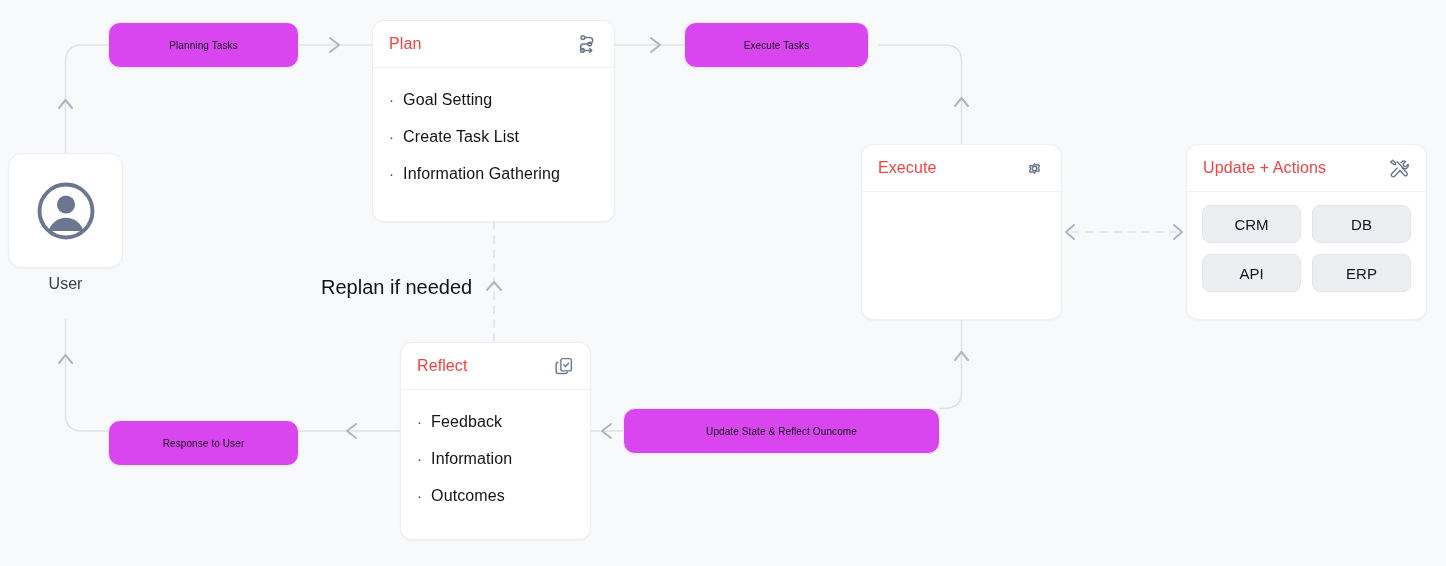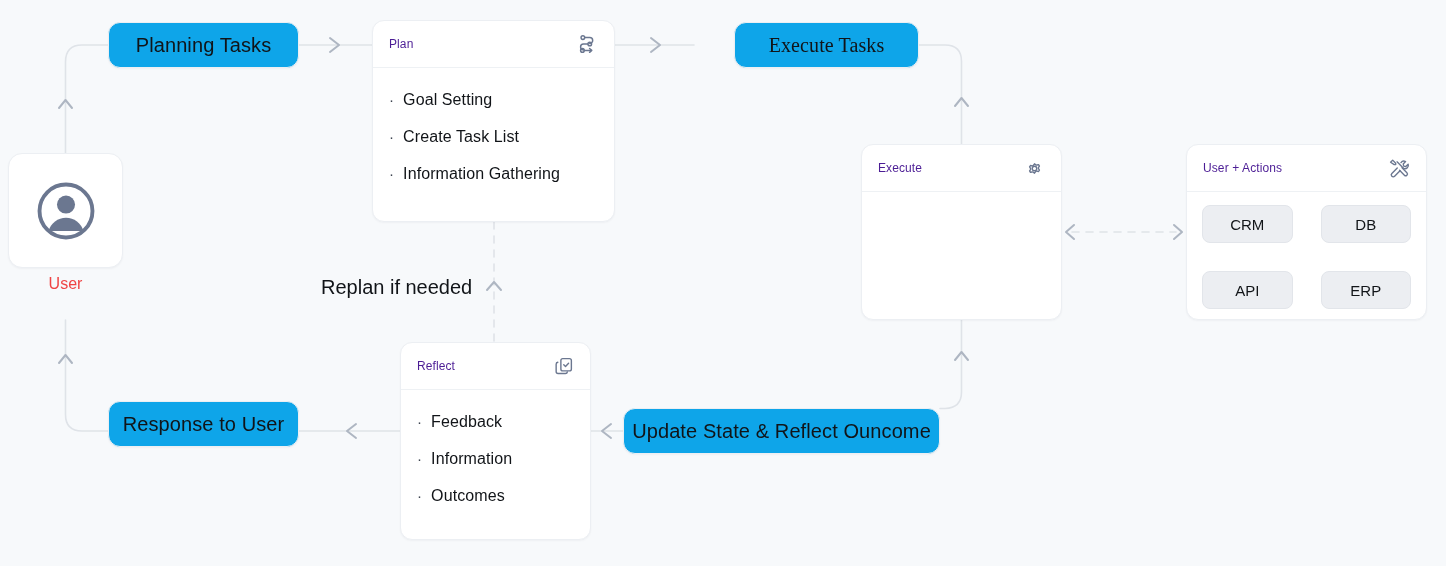--- a/index.html
+++ b/index.html
@@ -27,43 +27,43 @@
   
   .node {
     position: absolute;
     background: #ffffff;
     border: 1px solid #eceff3;
     border-radius: 12px;
     box-shadow: 0 1px 2px rgba(16,24,40,0.04);
   }
   .pill {
     position: absolute;
-    background: #0ea5e9;
+    background: #d946ef;
     border: 1px solid #eceff3;
     border-radius: 12px;
     display: flex;
     align-items: center;
     justify-content: center;
     color: #111418;
-    font-size: 20px;
+    font-size: 10px;
     letter-spacing: 0.1px;
     box-shadow: 0 1px 2px rgba(16,24,40,0.04);
   }
 
   .card-head {
     height: 47px;
     display: flex;
     align-items: center;
     justify-content: space-between;
     padding: 0 16px;
     border-bottom: 1px solid #eef1f4;
   }
   .card-title {
-    font-size: 12px;
-    color: #4c1d95;
+    font-size: 16px;
+    color: #ef4444;
     letter-spacing: 0.1px;
     text-align: center;
   }
   .card-body { padding: 14px 16px 16px 16px; }
 
   .bullets { list-style: none; }
   .bullets li {
     display: flex;
     align-items: flex-start;
     gap: 9px;
@@ -86,57 +86,57 @@
   #user-node {
     left: 8px; top: 153px; width: 115px; height: 115px;
     display: flex; align-items: center; justify-content: center;
     border-radius: 14px;
   }
   #user-label {
     position: absolute;
     left: 8px; top: 275px; width: 115px;
     text-align: center;
     font-size: 16px;
-    color: #ef4444;
+    color: #404040;
   }
 
   
   #plan-card { left: 372px; top: 20px; width: 243px; height: 202px; }
 
   
   #execute-card { left: 861px; top: 144px; width: 201px; height: 176px; }
   #execute-card .card-body { padding: 14px 16px 14px 16px; }
   .tasks-label { font-size: 16px; color: #111418; margin-bottom: 14px; }
   .task-row { display: flex; align-items: center; gap: 8px; height: 17px; margin-bottom: 10px; }
   .task-row:last-child { margin-bottom: 0; }
   .task-bullet { width: 5px; height: 5px; border-radius: 50%; background: #7b879d; flex: 0 0 5px; }
   .task-bar { height: 7px; border-radius: 4px; background: #6b7790; }
   .task-check { margin-left: auto; color: #3d4450; display: inline-flex; }
 
   
   #tools-card { left: 1186px; top: 144px; width: 241px; height: 176px; }
   #tools-card .card-body { padding: 13px 15px 15px 15px; }
-  .tool-grid { display: grid; grid-template-columns: 1fr 1fr; gap: 28px; }
+  .tool-grid { display: grid; grid-template-columns: 1fr 1fr; gap: 11px; }
   .tool-chip {
     height: 38px;
     border-radius: 8px;
     background: #eceef2;
     border: 1px solid #e2e5ea;
     display: flex; align-items: center; justify-content: center;
     font-size: 15px; color: #111418;
   }
 
   
   #reflect-card { left: 400px; top: 342px; width: 191px; height: 198px; }
 
   
   #pill-planning   { left: 108px;  top: 22px;  width: 191px; height: 46px; }
-  #pill-execute    { left: 734px;  top: 22px;  width: 185px; height: 46px; font-family: Liberation Serif, serif; }
+  #pill-execute    { left: 684px;  top: 22px;  width: 185px; height: 46px; }
   #pill-update     { left: 623px;  top: 408px; width: 317px; height: 46px; }
-  #pill-response   { left: 108px;  top: 401px; width: 191px; height: 46px; }
+  #pill-response   { left: 108px;  top: 420px; width: 191px; height: 46px; }
 
   
   #replan-label {
     position: absolute;
     left: 321px; top: 276px;
     font-size: 20px;
     color: #111418;
     white-space: nowrap;
   }
 </style>
@@ -245,21 +245,21 @@
         <svg width="21" height="21" viewBox="0 0 24 24" fill="none" stroke="#6b7790" stroke-width="1.6" stroke-linecap="round" stroke-linejoin="round">
           <path d="M12 3.2l1.5 1.1a1.6 1.6 0 0 0 1.3.25l1.8-.45 1 1.7-1 1.55a1.6 1.6 0 0 0 0 1.35l1 1.55-1 1.7-1.8-.45a1.6 1.6 0 0 0-1.3.25L12 13.8l-1.5-1.1a1.6 1.6 0 0 0-1.3-.25l-1.8.45-1-1.7 1-1.55a1.6 1.6 0 0 0 0-1.35l-1-1.55 1-1.7 1.8.45a1.6 1.6 0 0 0 1.3-.25z" transform="translate(0,3.5) scale(1,1)"></path>
           <circle cx="12" cy="12" r="2.6"></circle>
         </svg>
       </span>
     </div>
   </div>
 
   <div class="node" id="tools-card">
     <div class="card-head">
-      <span class="card-title">User + Actions</span>
+      <span class="card-title">Update + Actions</span>
       <span class="icon">
         <svg width="22" height="22" viewBox="0 0 24 24" fill="none" stroke="#6b7790" stroke-width="1.5" stroke-linecap="round" stroke-linejoin="round">
           <path d="M14.2 6.1a3.7 3.7 0 0 1 5-1.1l-2.6 2.6 .5 2.3 2.3 .5 2.6-2.6a3.7 3.7 0 0 1-4.9 4.7"></path>
           <path d="M17.1 12.5L9.9 5.3"></path>
           <path d="M3.2 4.3l2.3-2.3 3.3 3.3v1.6h-1.6z" transform="translate(-0.4,1.4)"></path>
           <path d="M10.1 12.1L4.2 18a2.1 2.1 0 0 0 3 3l5.9-5.9"></path>
           <path d="M12.6 14.5l5.3 5.3a1.9 1.9 0 0 0 2.7-2.7l-5.3-5.3"></path>
         </svg>
       </span>
     </div>

